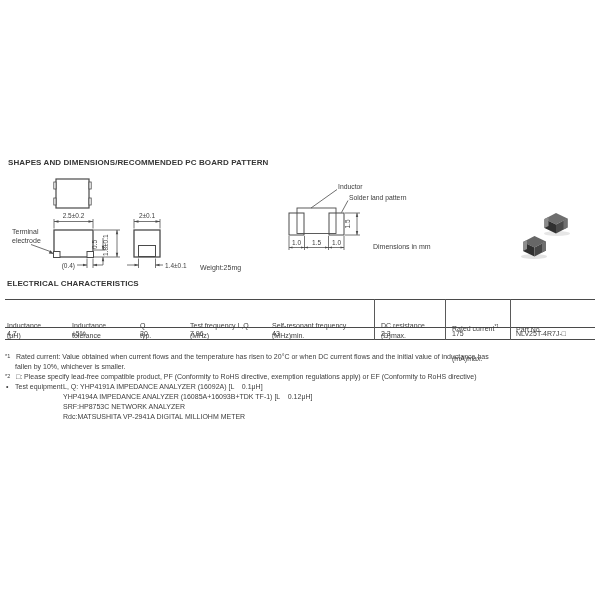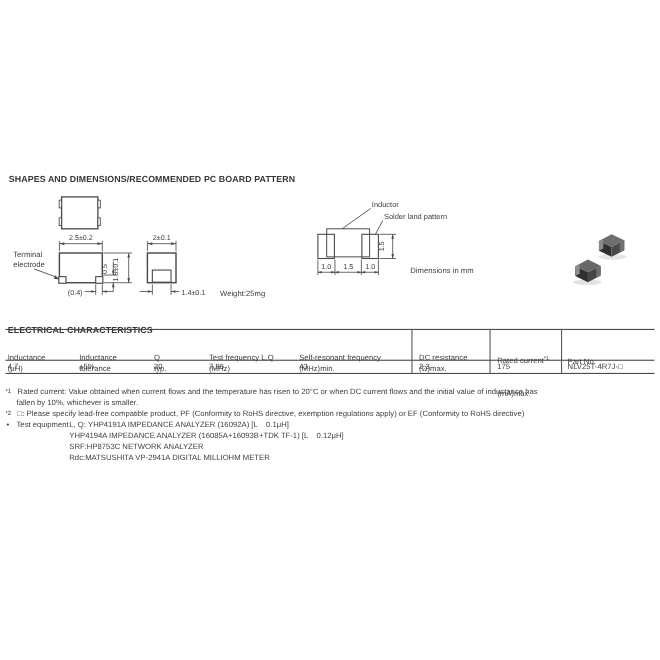--- a/index.html
+++ b/index.html
@@ -161,21 +161,21 @@
       <polygon points="542,73.6 546,71.5 546,80.5 542,82.6" fill="#6f6f6f"></polygon>
 
       <polygon points="544.5,49 556,43 567.5,48.5 556,54.5" fill="#6e6e6e"></polygon>
       <polygon points="544.5,49 556,54.5 556,63.5 544.5,58" fill="#303030"></polygon>
       <polygon points="556,54.5 567.5,48.5 567.5,57.5 556,63.5" fill="#4a4a4a"></polygon>
       <polygon points="544.5,49 548.5,46.9 548.5,55.9 544.5,58" fill="#8a8a8a"></polygon>
       <polygon points="563.5,50.6 567.5,48.5 567.5,57.5 563.5,59.6" fill="#707070"></polygon>
     </g>
   </svg>
 
-  <div class="abs sec-title" style="left:7px;top:296px;">ELECTRICAL CHARACTERISTICS</div>
+  <div class="abs sec-title" style="left:7px;top:279px;">ELECTRICAL CHARACTERISTICS</div>
 
   <div>
 
     <div class="tbl-line" style="left:5px;top:299px;width:590px;height:1.4px;"></div>
     <div class="tbl-line" style="left:5px;top:326.5px;width:590px;height:1px;"></div>
     <div class="tbl-line" style="left:5px;top:339px;width:590px;height:1.4px;"></div>
 
     <div class="tbl-vline" style="left:374px;top:299px;height:41px;"></div>
     <div class="tbl-vline" style="left:445px;top:299px;height:41px;"></div>
     <div class="tbl-vline" style="left:510px;top:299px;height:41px;"></div>

